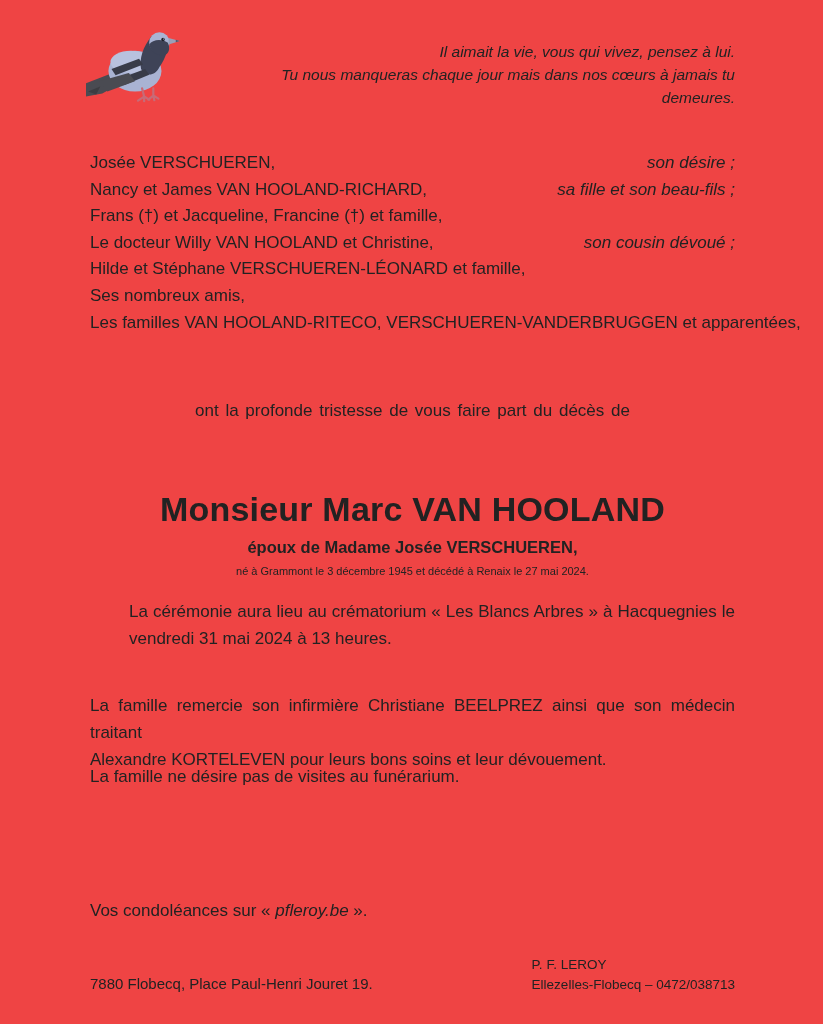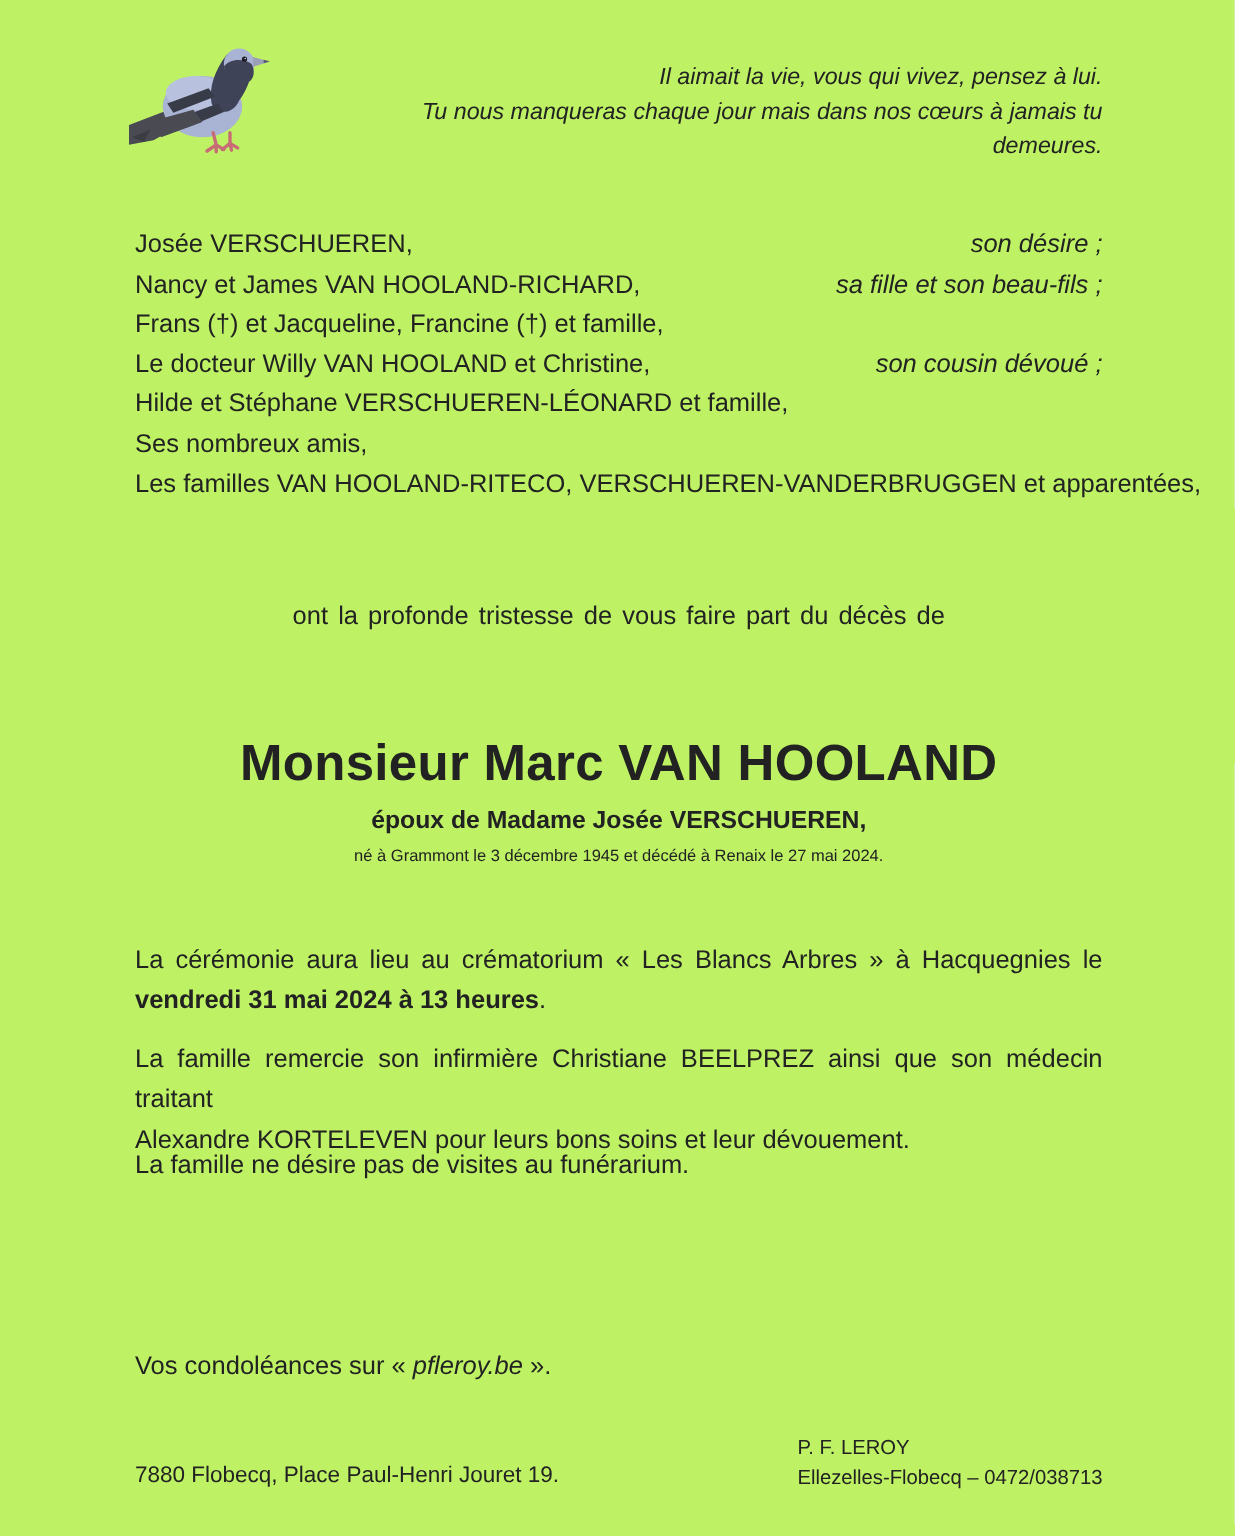--- a/index.html
+++ b/index.html
@@ -1,21 +1,21 @@
 <!DOCTYPE html>
 <html><head>
 <meta charset="utf-8">
 <style>
   html, body { margin: 0; padding: 0; background: #e8e8e8; }
   .page {
     position: relative;
     width: 823px;
     height: 1024px;
     margin: 0 auto;
-    background: #bef264;
+    background: #ef4444;
     font-family: "Liberation Sans", sans-serif;
     color: #222222;
     overflow: hidden;
   }
 
   
   .pigeon-wrap { position: absolute; left: 86px; top: 30px; width: 102px; height: 74px; }
   .pigeon-wrap svg { width: 100%; height: 100%; display: block; }
 
   .epitaph {
@@ -37,27 +37,27 @@
   }
 
   
   .deceased { position: absolute; top: 488px; left: 40px; right: 38px; text-align: center; }
   .deceased-name { font-size: 34px; font-weight: bold; line-height: 42px; letter-spacing: 0.2px; }
   .deceased-spouse { font-size: 16.5px; font-weight: bold; line-height: 22px; margin-top: 6px; }
   .deceased-life { font-size: 11px; line-height: 22px; margin-top: 2px; }
 
   
   .para { position: absolute; left: 90px; right: 88px; font-size: 17px; line-height: 27px; }
-  .p-ceremony { top: 626px; }
+  .p-ceremony { top: 598px; margin-left: 39px; }
   .justify-line { display: block; text-align: justify; text-align-last: justify; }
   .p-thanks { top: 692px; }
   .p-novisits { top: 763px; }
   .p-condolences { top: 897px; }
   .italic { font-style: italic; }
-  .bold { font-weight: bold; }
+  .bold { font-weight: normal; }
 
   
   .footer-left { position: absolute; top: 975px; left: 90px; font-size: 15px; }
   .footer-right { position: absolute; top: 955px; right: 88px; font-size: 13.5px; line-height: 20px; }
 </style>
 </head>
 <body>
 
 <div class="page">
 

